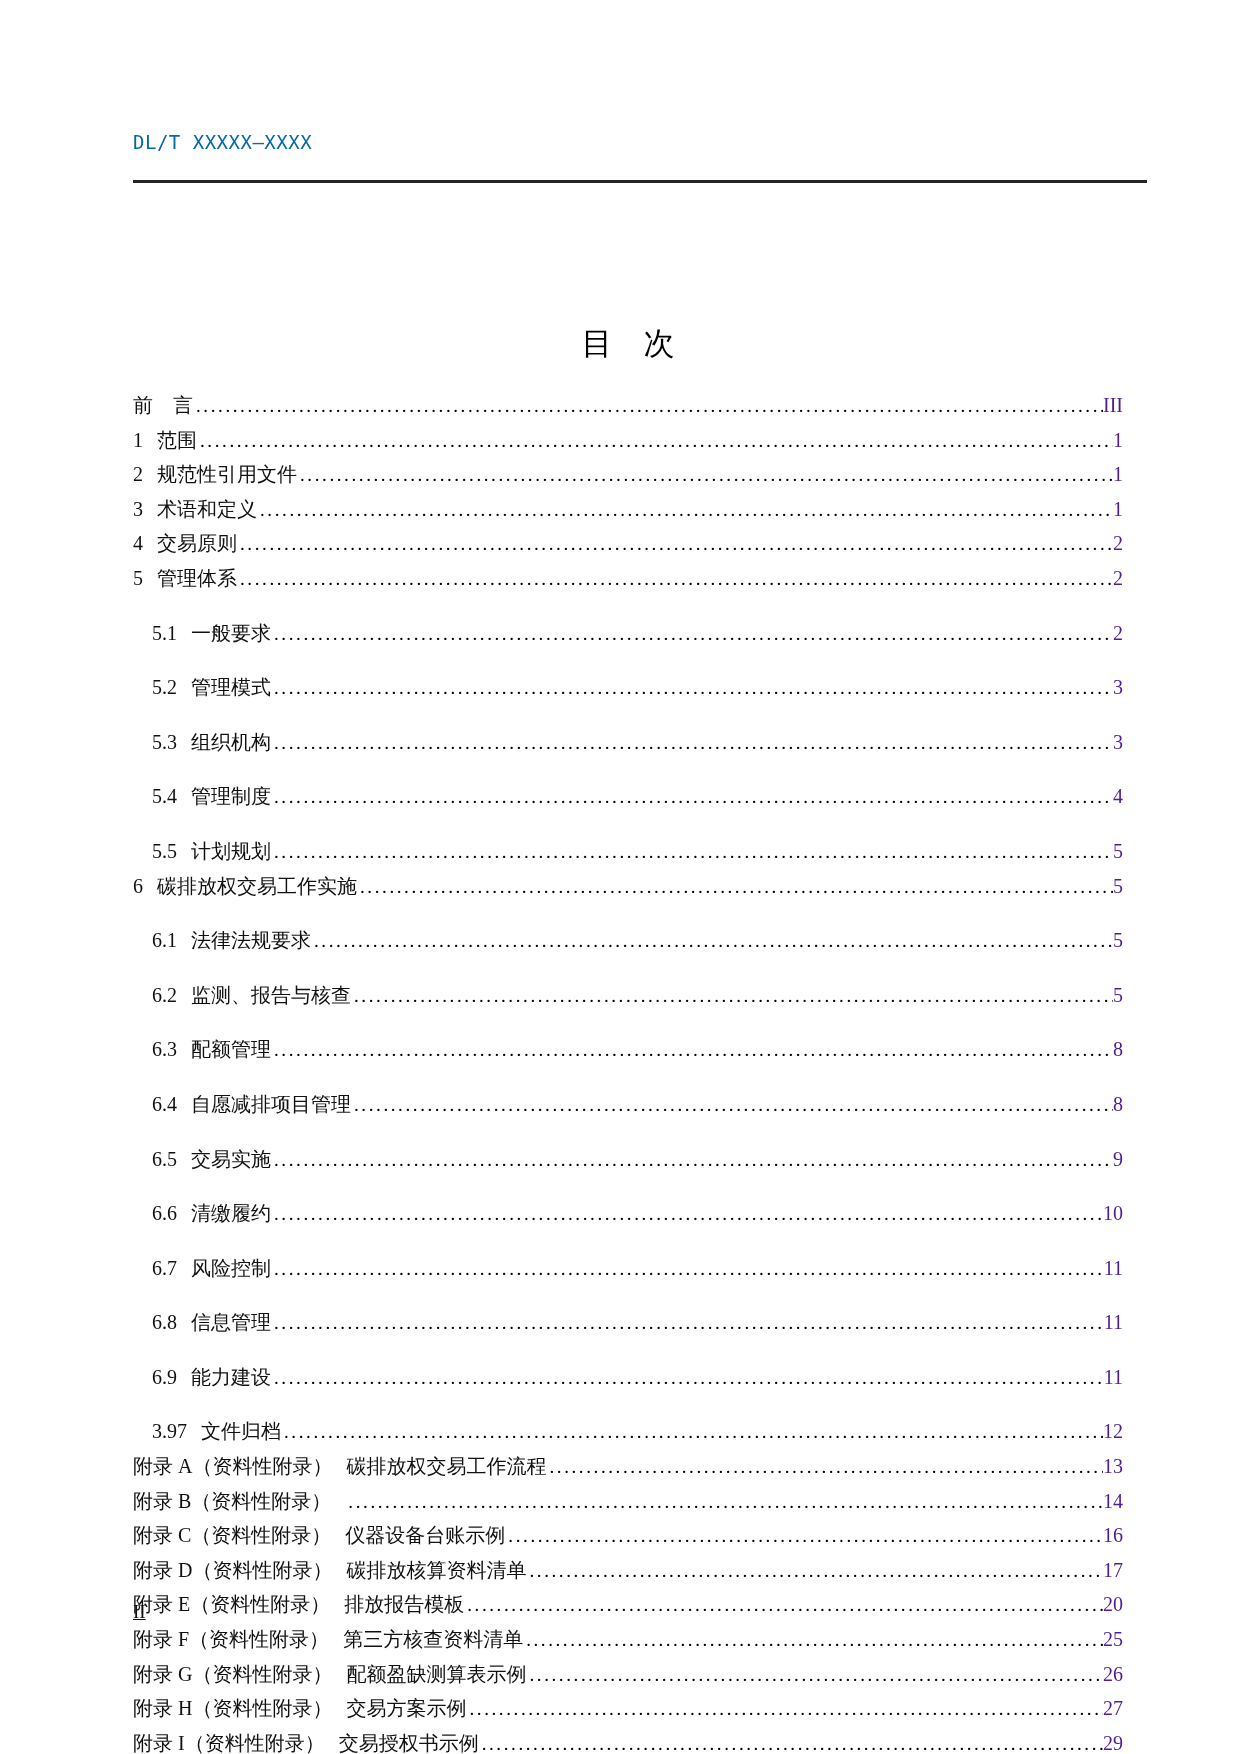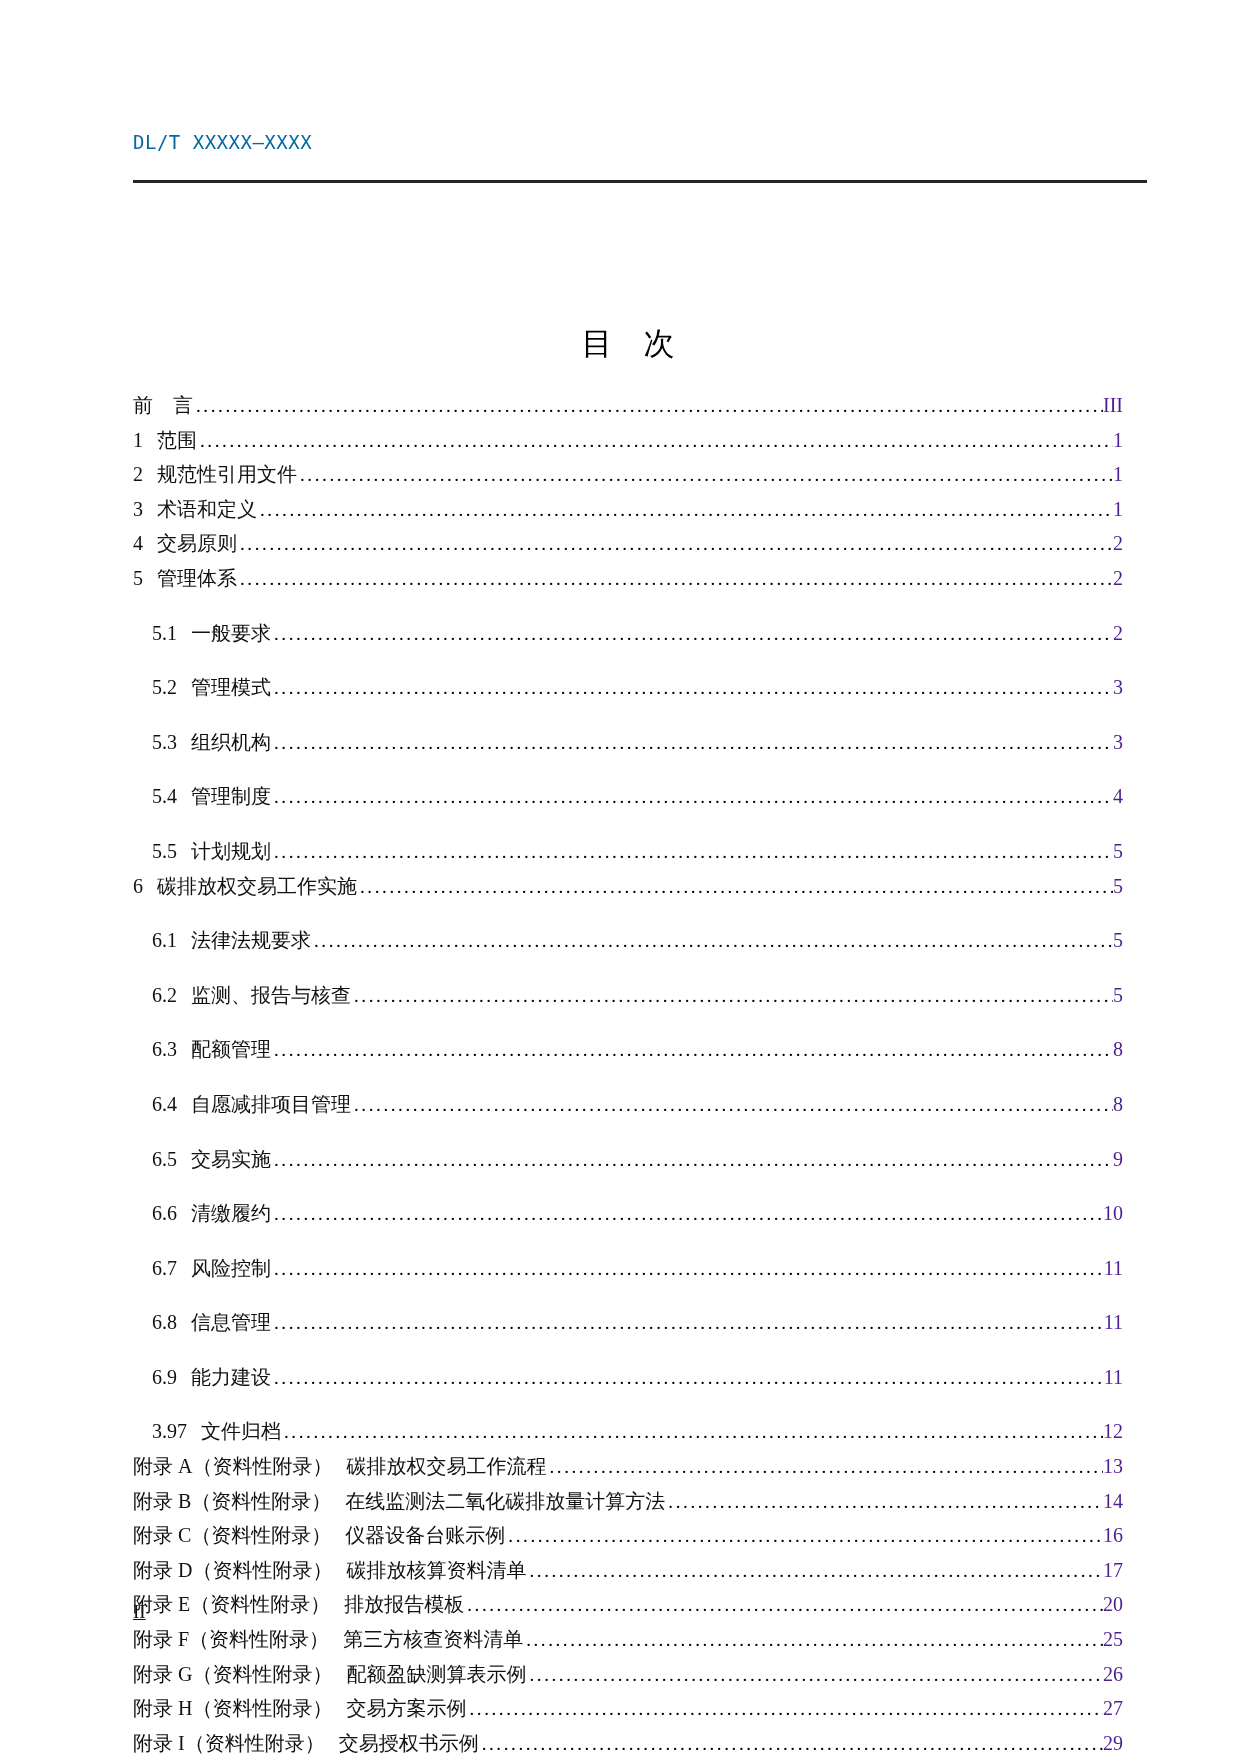--- a/index.html
+++ b/index.html
@@ -242,21 +242,20 @@
         <span class="page-num">12</span>
       </div>
       <div class="toc-entry level-0">
         <span class="num">附录 A（资料性附录）</span>
         <span class="title">碳排放权交易工作流程</span>
         <span class="dots">............................................................................................................................................................................................................................................................................................................</span>
         <span class="page-num">13</span>
       </div>
       <div class="toc-entry level-0">
         <span class="num">附录 B（资料性附录）</span>
-        <span class="title">在线监测法二氧化碳排放量计算方法</span>
         <span class="dots">............................................................................................................................................................................................................................................................................................................</span>
         <span class="page-num">14</span>
       </div>
       <div class="toc-entry level-0">
         <span class="num">附录 C（资料性附录）</span>
         <span class="title">仪器设备台账示例</span>
         <span class="dots">............................................................................................................................................................................................................................................................................................................</span>
         <span class="page-num">16</span>
       </div>
       <div class="toc-entry level-0">

